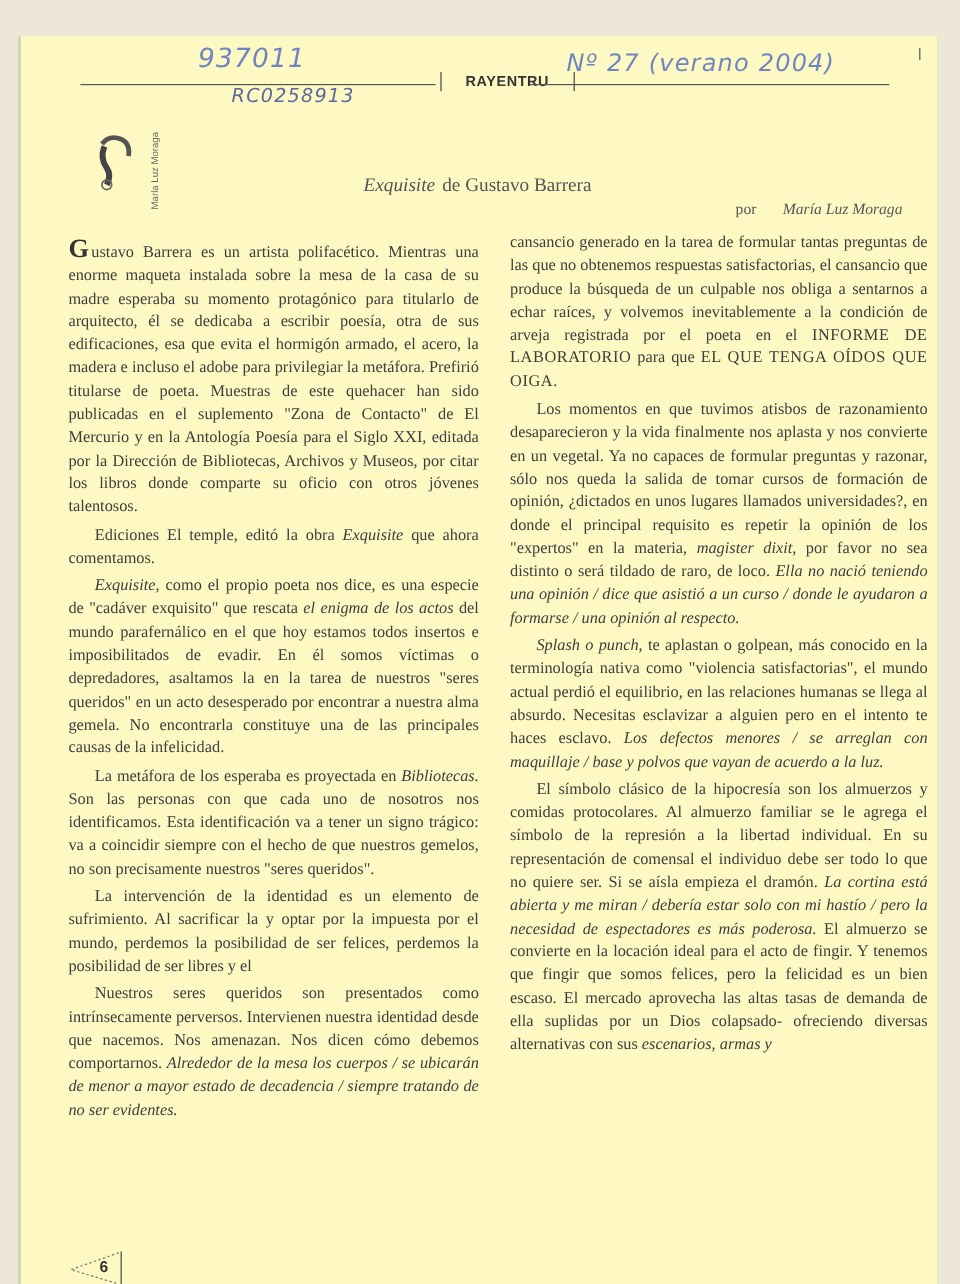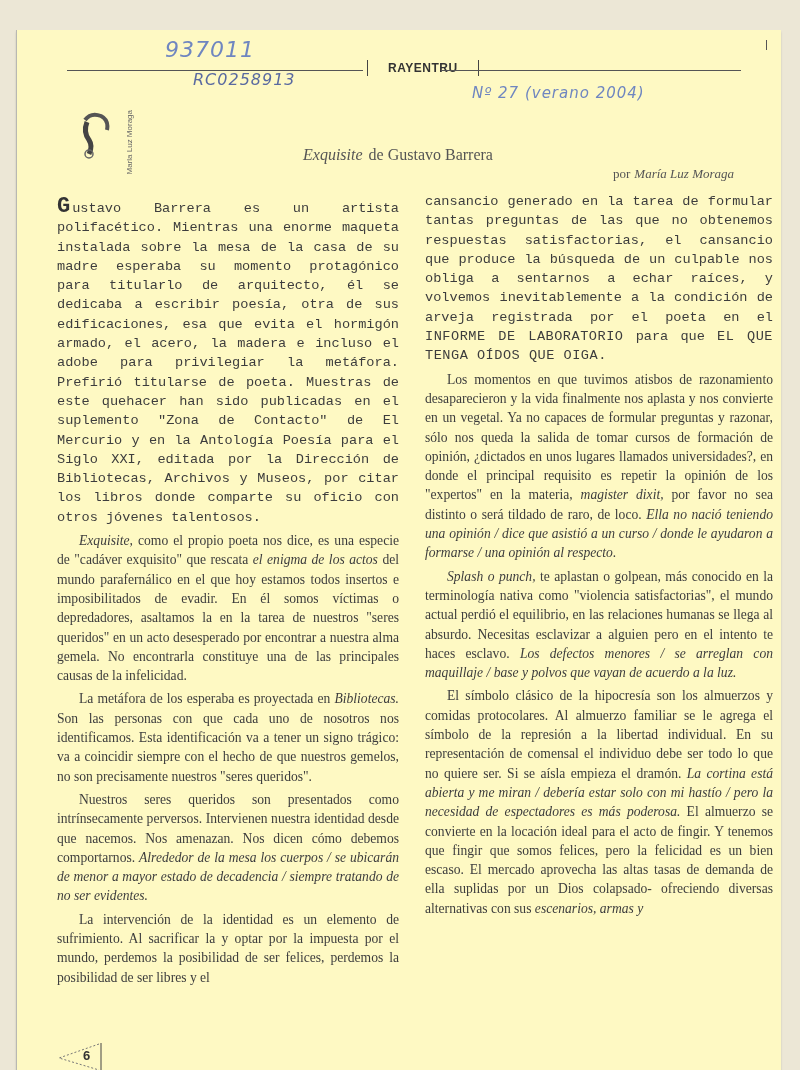--- a/index.html
+++ b/index.html
@@ -13,50 +13,50 @@
   .page {
     position:absolute; left:16px; top:30px; width:764px; height:1042px;
     background:#fef9c3;
     border-left:1px solid #b8b8b2;
     box-shadow: 0 2px 2px rgba(0,0,0,0.15);
   }
   .corner-mark { position:absolute; right:14px; top:10px; width:1px; height:10px; background:#555; }
   .hand { position:absolute; font-family:"DejaVu Sans", sans-serif; color:#6f86c0; font-style:italic; letter-spacing:1px; }
   .hand.id1 { left:148px; top:7px; font-size:22px; }
   .hand.id2 { left:176px; top:40px; font-size:16px; color:#5a6aa0; }
-  .hand.issue { left:455px; top:10px; font-size:15px;margin-top:44px; }
+  .hand.issue { left:455px; top:10px; font-size:20px; }
   .topline { position:absolute; top:40px; height:1px; background:#555; }
   .topline.l { left:50px; width:296px; }
   .topline.r { left:424px; width:300px; }
   .section-tag {
     position:absolute; left:350px; top:30px; padding:1px 20px;
     border-left:1px solid #444; border-right:1px solid #444;
     font-family:"Liberation Sans", sans-serif; font-weight:bold; font-size:12px; color:#333; letter-spacing:0.5px;
   }
   .logo { position:absolute; left:60px; top:80px; width:36px; height:50px; }
   .vert-credit {
     position:absolute; left:108px; top:80px;
     writing-mode:vertical-rl; transform:rotate(180deg);
     font-family:"Liberation Sans", sans-serif; font-size:8px; color:#666;
   }
   .title {
     position:absolute; left:200px; top:86px; font-size:24px; color:#444; letter-spacing:0.3px;
   }
   .subtitle { position:absolute; left:286px; top:116px; font-size:16px; color:#555;font-family:Liberation Serif, serif; }
   .subtitle i { margin-right:6px; }
   .byline { position:absolute; left:596px; top:136px; font-size:13px; color:#555; }
-  .byline i { margin-left:4px; }
+  .byline i { margin-left:22px; }
   .col {
     position:absolute; top:168px; width:342px;
     font-size:13.6px; line-height:19.3px; text-align:justify; color:#3d3d3d;
   }
   .col.left { left:40px; }
   .col.right { left:408px; top:162px; width:348px; }
   .col p { margin:0 0 4px 0; text-indent:22px; }
-  .col p.noindent { text-indent:0;font-family:Liberation Mono, monospace; }
+  .col p.noindent { text-indent:0; }
   .dropcap { font-weight:bold; font-size:22px; line-height:18px; color:#333; margin-right:2px; }
   .smallcaps { font-variant:small-caps; letter-spacing:0.5px; }
   .page-num-box { position:absolute; left:38px; top:1012px; width:60px; height:30px; }
   .page-num { position:absolute; left:66px; top:1018px; font-family:"Liberation Sans", sans-serif; font-weight:bold; font-size:13px; color:#333; }
 </style>
 </head>
 <body>
 
 <div class="page">
   <div class="corner-mark"></div>
@@ -78,24 +78,25 @@
 
   <div class="subtitle">
     <i>Exquisite</i><span>de Gustavo Barrera</span>
   </div>
   <div class="byline">
     <span>por</span><i>María Luz Moraga</i>
   </div>
 
   <div class="col left">
     <p class="noindent"><span class="dropcap">G</span><span>ustavo Barrera es un artista polifacético. Mientras una enorme maqueta instalada sobre la mesa de la casa de su madre esperaba su momento protagónico para titularlo de arquitecto, él se dedicaba a escribir poesía, otra de sus edificaciones, esa que evita el hormigón armado, el acero, la madera e incluso el adobe para privilegiar la metáfora. Prefirió titularse de poeta. Muestras de este quehacer han sido publicadas en el suplemento "Zona de Contacto" de El Mercurio y en la Antología Poesía para el Siglo XXI, editada por la Dirección de Bibliotecas, Archivos y Museos, por citar los libros donde comparte su oficio con otros jóvenes talentosos.</span></p>
+    <p><span>Ediciones El temple, editó la obra </span><i>Exquisite</i><span> que ahora comentamos.</span></p>
     <p><i>Exquisite,</i><span> como el propio poeta nos dice, es una especie de "cadáver exquisito" que rescata </span><i>el enigma de los actos</i><span> del mundo parafernálico en el que hoy estamos todos insertos e imposibilitados de evadir. En él somos víctimas o depredadores, asaltamos la en la tarea de nuestros "seres queridos" en un acto desesperado por encontrar a nuestra alma gemela. No encontrarla constituye una de las principales causas de la infelicidad.</span></p>
     <p><span>La metáfora de los esperaba es proyectada en </span><i>Bibliotecas.</i><span> Son las personas con que cada uno de nosotros nos identificamos. Esta identificación va a tener un signo trágico: va a coincidir siempre con el hecho de que nuestros gemelos, no son precisamente nuestros "seres queridos".</span></p>
+    <p><span>La intervención de la identidad es un elemento de sufrimiento. Al sacrificar la y optar por la impuesta por el mundo, perdemos la posibilidad de ser felices, perdemos la posibilidad de ser libres y el</span></p>
     <p><span>Nuestros seres queridos son presentados como intrínsecamente perversos. Intervienen nuestra identidad desde que nacemos. Nos amenazan. Nos dicen cómo debemos comportarnos. </span><i>Alrededor de la mesa los cuerpos / se ubicarán de menor a mayor estado de decadencia / siempre tratando de no ser evidentes.</i></p>
-    <p><span>La intervención de la identidad es un elemento de sufrimiento. Al sacrificar la y optar por la impuesta por el mundo, perdemos la posibilidad de ser felices, perdemos la posibilidad de ser libres y el</span></p>
   </div>
 
   <div class="col right">
     <p class="noindent"><span>cansancio generado en la tarea de formular tantas preguntas de las que no obtenemos respuestas satisfactorias, el cansancio que produce la búsqueda de un culpable nos obliga a sentarnos a echar raíces, y volvemos inevitablemente a la condición de arveja registrada por el poeta en el </span><span class="smallcaps">INFORME DE LABORATORIO</span><span> para que </span><span class="smallcaps">EL QUE TENGA OÍDOS QUE OIGA.</span></p>
     <p><span>Los momentos en que tuvimos atisbos de razonamiento desaparecieron y la vida finalmente nos aplasta y nos convierte en un vegetal. Ya no capaces de formular preguntas y razonar, sólo nos queda la salida de tomar cursos de formación de opinión, ¿dictados en unos lugares llamados universidades?, en donde el principal requisito es repetir la opinión de los "expertos" en la materia, </span><i>magister dixit,</i><span> por favor no sea distinto o será tildado de raro, de loco. </span><i>Ella no nació teniendo una opinión / dice que asistió a un curso / donde le ayudaron a formarse / una opinión al respecto.</i></p>
     <p><i>Splash o punch,</i><span> te aplastan o golpean, más conocido en la terminología nativa como "violencia satisfactorias", el mundo actual perdió el equilibrio, en las relaciones humanas se llega al absurdo. Necesitas esclavizar a alguien pero en el intento te haces esclavo. </span><i>Los defectos menores / se arreglan con maquillaje / base y polvos que vayan de acuerdo a la luz.</i></p>
     <p><span>El símbolo clásico de la hipocresía son los almuerzos y comidas protocolares. Al almuerzo familiar se le agrega el símbolo de la represión a la libertad individual. En su representación de comensal el individuo debe ser todo lo que no quiere ser. Si se aísla empieza el dramón. </span><i>La cortina está abierta y me miran / debería estar solo con mi hastío / pero la necesidad de espectadores es más poderosa.</i><span> El almuerzo se convierte en la locación ideal para el acto de fingir. Y tenemos que fingir que somos felices, pero la felicidad es un bien escaso. El mercado aprovecha las altas tasas de demanda de ella suplidas por un Dios colapsado- ofreciendo diversas alternativas con sus </span><i>escenarios, armas y</i></p>
   </div>
 
   <svg class="page-num-box" viewBox="0 0 60 30">

